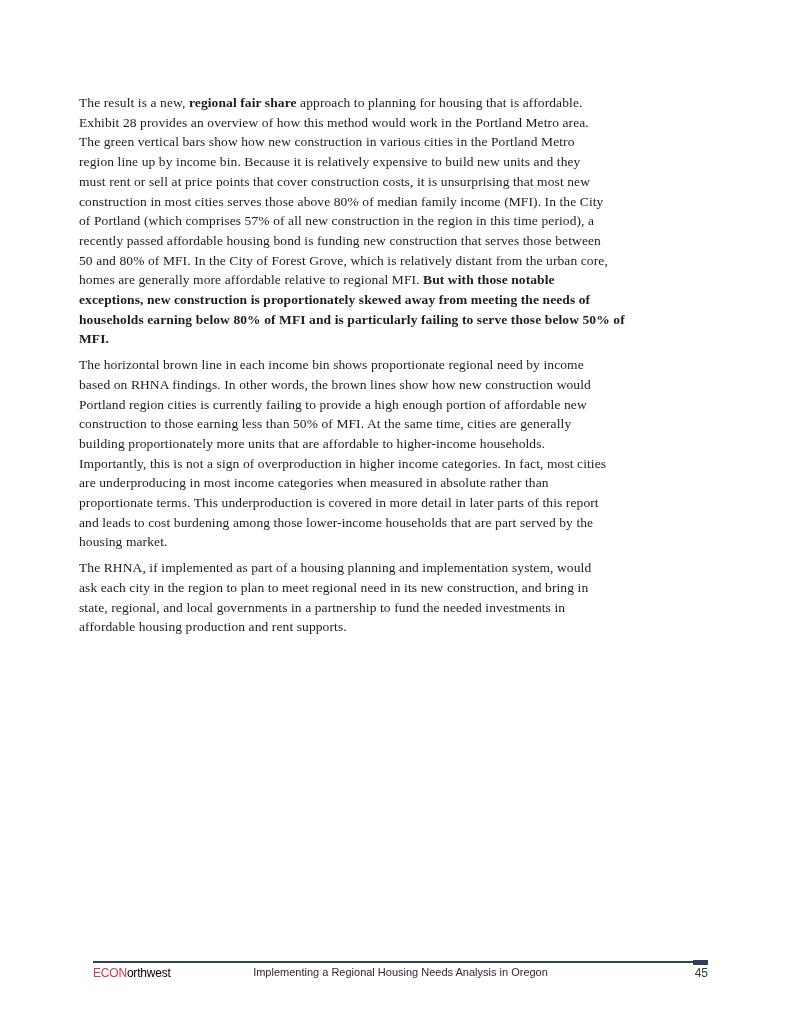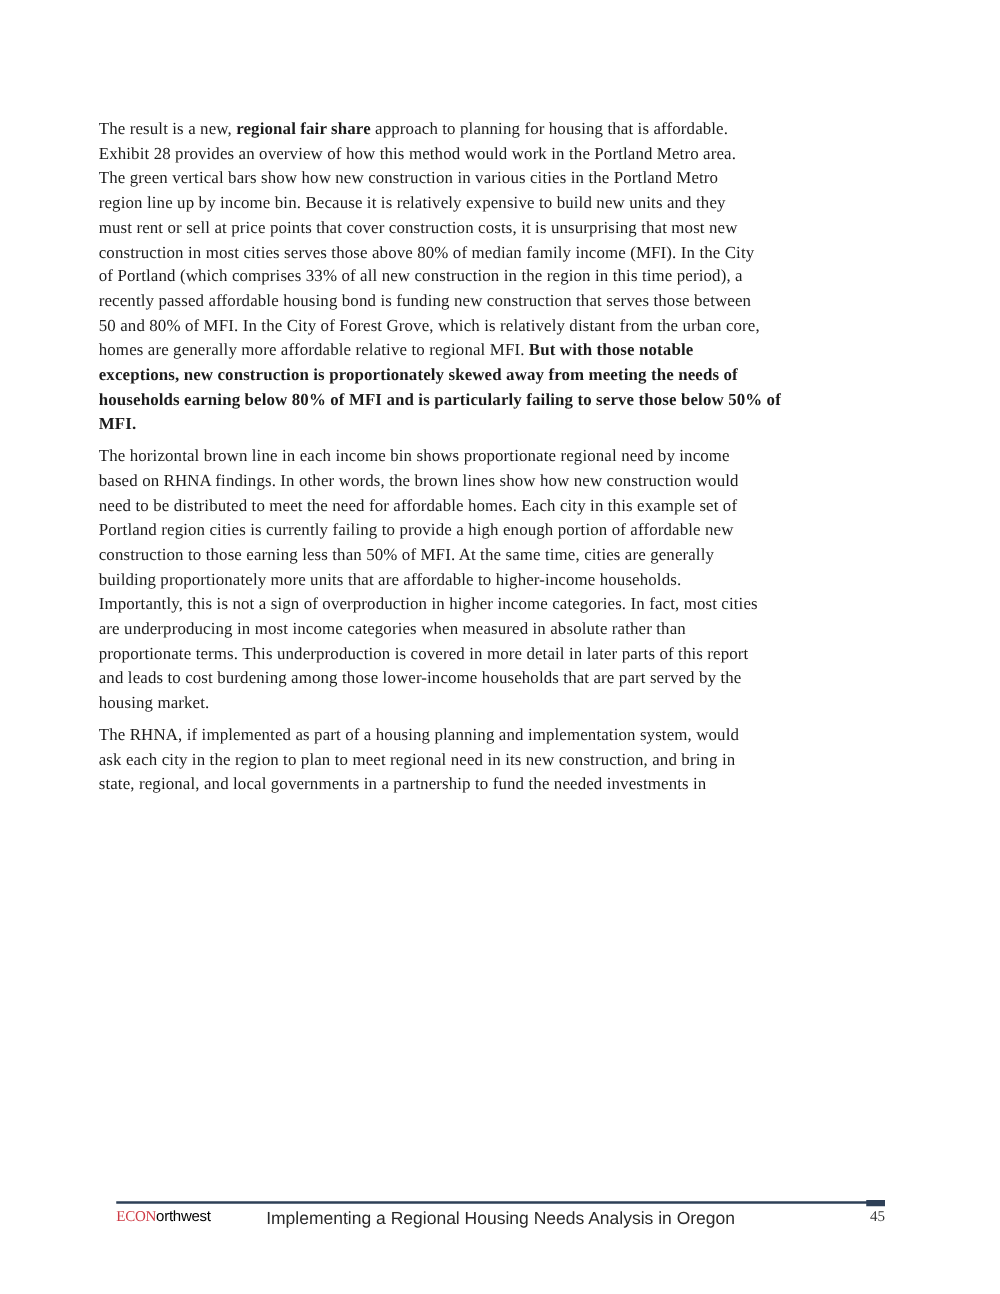--- a/index.html
+++ b/index.html
@@ -47,73 +47,72 @@
     width: 615px;
     font-family: "Liberation Sans", sans-serif;
     display: flex;
     align-items: baseline;
   }
   .brand {
     font-size: 12px;
     letter-spacing: -0.2px;
     white-space: nowrap;
   }
-  .brand .brand-prefix { color: #ce3a45; font-family: Liberation Serif, serif; }
+  .brand .brand-prefix { color: #ce3a45; }
   .brand .brand-suffix { color: #000000; }
   .footer-title {
     position: absolute;
     left: 0; right: 0;
     text-align: center;
-    font-size: 14px;
+    font-size: 11px;
     color: #2a2a2a;
     white-space: nowrap;
   }
   .page-number {
     margin-left: auto;
     font-size: 12px;
     color: #333333;
-    font-family: Liberation Serif, serif;
   }
 </style>
 </head>
 <body>
 
 <div class="doc-body">
     <div class="para">
       <div class="line"><span>The result is a new, </span><b>regional fair share</b><span> approach to planning for housing that is affordable.</span></div>
       <div class="line"><span>Exhibit 28 provides an overview of how this method would work in the Portland Metro area.</span></div>
       <div class="line"><span>The green vertical bars show how new construction in various cities in the Portland Metro</span></div>
       <div class="line"><span>region line up by income bin. Because it is relatively expensive to build new units and they</span></div>
       <div class="line"><span>must rent or sell at price points that cover construction costs, it is unsurprising that most new</span></div>
       <div class="line"><span>construction in most cities serves those above 80% of median family income (MFI). In the City</span></div>
-      <div class="line"><span>of Portland (which comprises 33% of all new construction in the region in this time period), a</span></div>
+      <div class="line"><span>of Portland (which comprises 57% of all new construction in the region in this time period), a</span></div>
       <div class="line"><span>recently passed affordable housing bond is funding new construction that serves those between</span></div>
       <div class="line"><span>50 and 80% of MFI. In the City of Forest Grove, which is relatively distant from the urban core,</span></div>
       <div class="line"><span>homes are generally more affordable relative to regional MFI. </span><b>But with those notable</b></div>
       <div class="line"><b>exceptions, new construction is proportionately skewed away from meeting the needs of</b></div>
       <div class="line"><b>households earning below 80% of MFI and is particularly failing to serve those below 50% of</b></div>
       <div class="line"><b>MFI.</b></div>
     </div>
     <div class="para">
       <div class="line"><span>The horizontal brown line in each income bin shows proportionate regional need by income</span></div>
       <div class="line"><span>based on RHNA findings. In other words, the brown lines show how new construction would</span></div>
-      <div class="line"><span>need to be distributed to meet the need for affordable homes. Each city in this example set of</span></div>
       <div class="line"><span>Portland region cities is currently failing to provide a high enough portion of affordable new</span></div>
       <div class="line"><span>construction to those earning less than 50% of MFI. At the same time, cities are generally</span></div>
       <div class="line"><span>building proportionately more units that are affordable to higher-income households.</span></div>
       <div class="line"><span>Importantly, this is not a sign of overproduction in higher income categories. In fact, most cities</span></div>
       <div class="line"><span>are underproducing in most income categories when measured in absolute rather than</span></div>
       <div class="line"><span>proportionate terms. This underproduction is covered in more detail in later parts of this report</span></div>
       <div class="line"><span>and leads to cost burdening among those lower-income households that are part served by the</span></div>
       <div class="line"><span>housing market.</span></div>
     </div>
     <div class="para">
       <div class="line"><span>The RHNA, if implemented as part of a housing planning and implementation system, would</span></div>
       <div class="line"><span>ask each city in the region to plan to meet regional need in its new construction, and bring in</span></div>
       <div class="line"><span>state, regional, and local governments in a partnership to fund the needed investments in</span></div>
+      <div class="line"><span>affordable housing production and rent supports.</span></div>
     </div>
   </div>
 
 <div class="footer">
   <div class="footer-rule"></div>
   <div class="footer-rule-cap"></div>
   <div class="footer-row">
     <span class="brand"><span class="brand-prefix">ECON</span><span class="brand-suffix">orthwest</span></span>
     <span class="footer-title">Implementing a Regional Housing Needs Analysis in Oregon</span>
     <span class="page-number">45</span>

